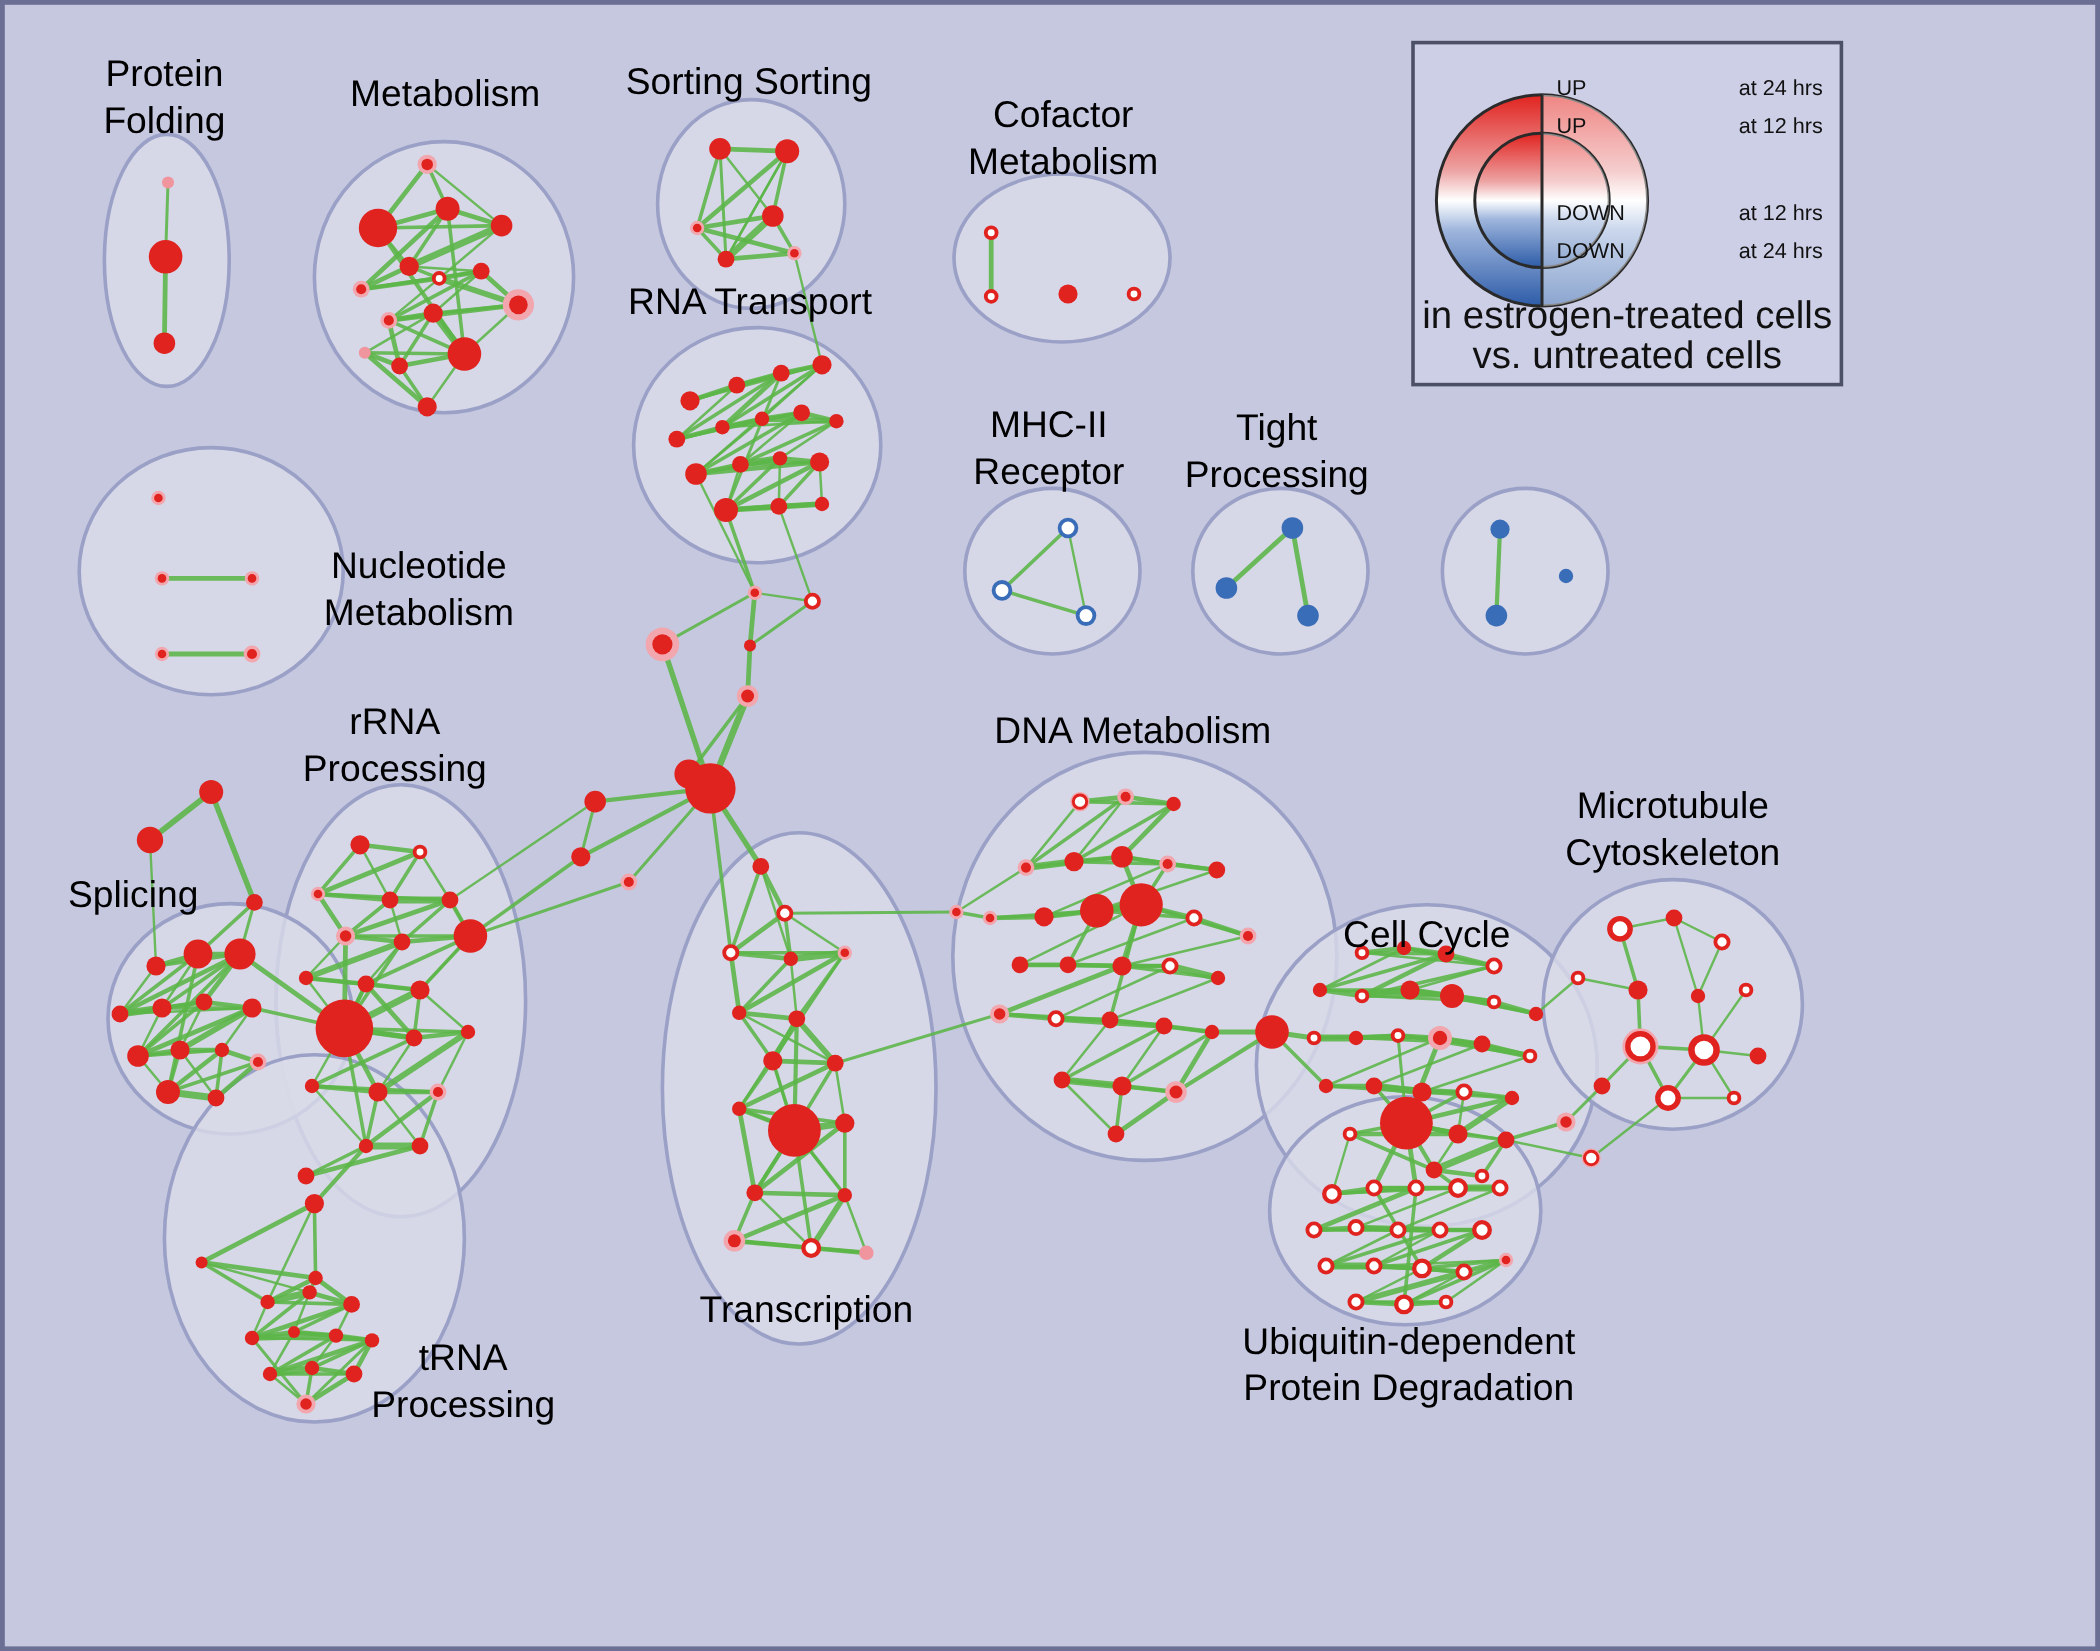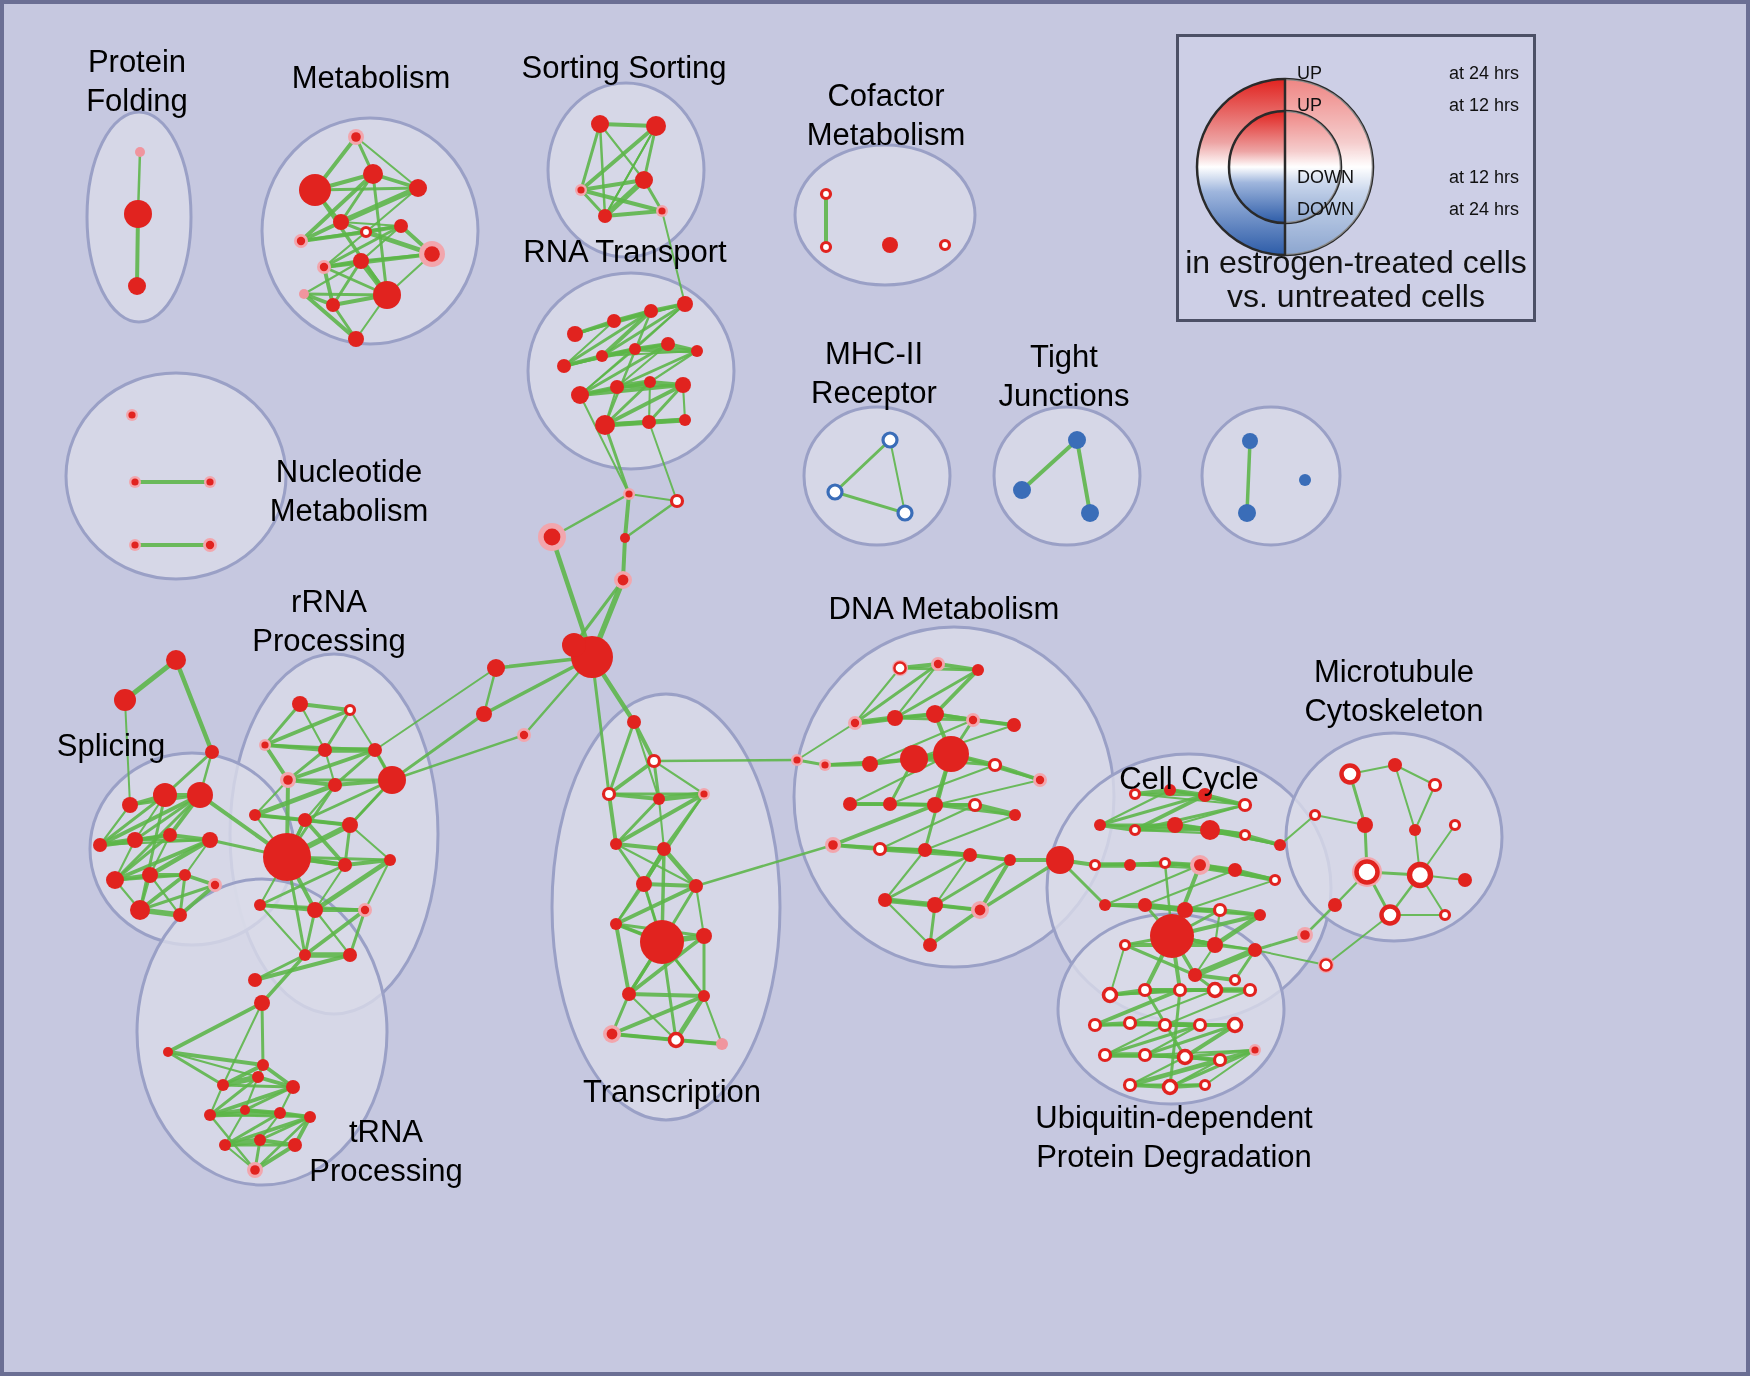--- a/index.html
+++ b/index.html
@@ -1289,21 +1289,21 @@
     <div class="cluster-label" style="left:367px;top:54px">Metabolism</div>
     <div class="cluster-label" style="left:620px;top:44px">Sorting Sorting</div>
     <div class="cluster-label" style="left:882px;top:72px">Cofactor
 Metabolism</div>
     <div class="cluster-label" style="left:621px;top:228px">RNA Transport</div>
     <div class="cluster-label" style="left:345px;top:448px">Nucleotide
 Metabolism</div>
     <div class="cluster-label" style="left:870px;top:330px">MHC-II
 Receptor</div>
     <div class="cluster-label" style="left:1060px;top:333px">Tight
-Junctions</div>
+Processing</div>
     <div class="cluster-label" style="left:325px;top:578px">rRNA
 Processing</div>
     <div class="cluster-label" style="left:107px;top:722px">Splicing</div>
     <div class="cluster-label" style="left:382px;top:1108px">tRNA
 Processing</div>
     <div class="cluster-label" style="left:668px;top:1068px">Transcription</div>
     <div class="cluster-label" style="left:940px;top:585px">DNA Metabolism</div>
     <div class="cluster-label" style="left:1185px;top:755px">Cell Cycle</div>
     <div class="cluster-label" style="left:1390px;top:648px">Microtubule
 Cytoskeleton</div>

